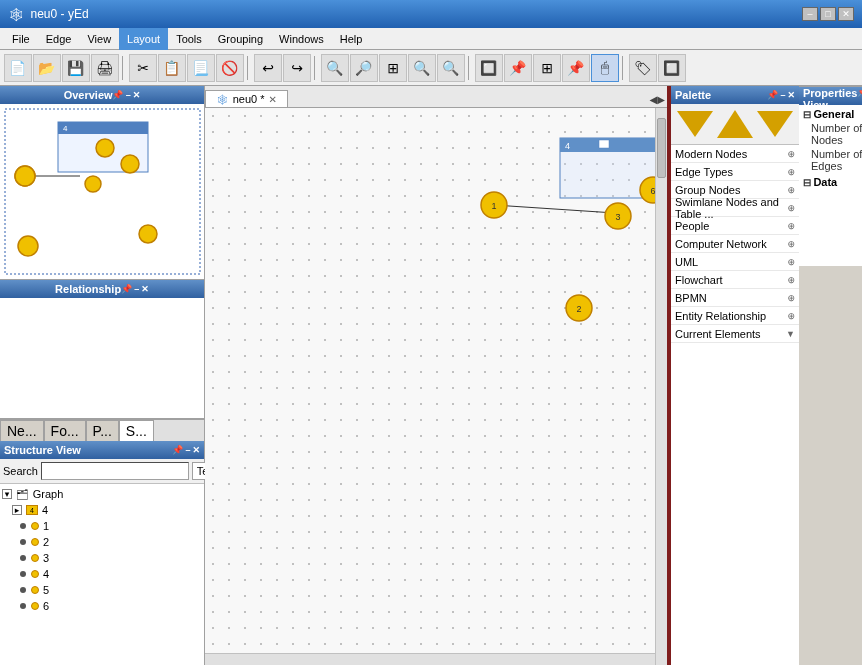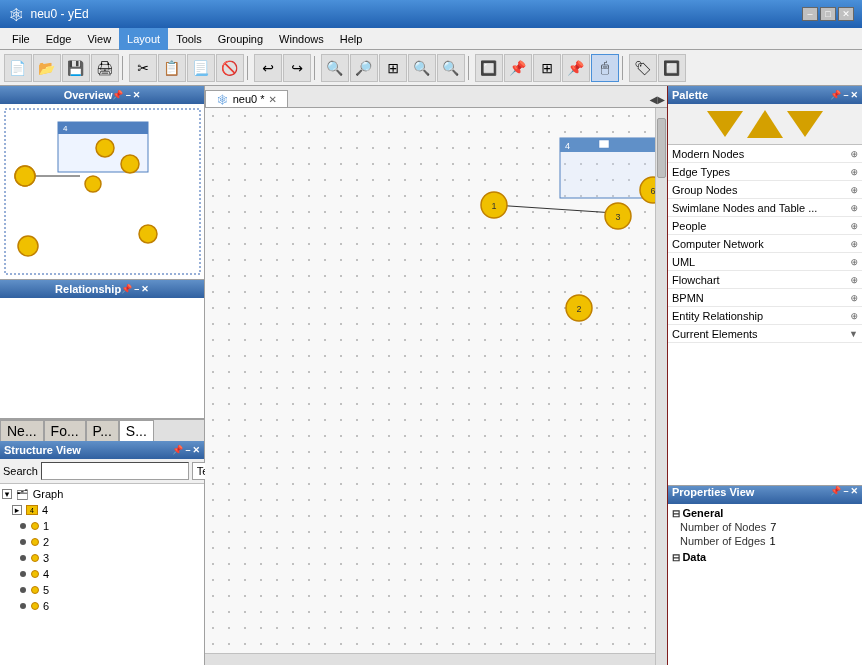--- a/index.html
+++ b/index.html
@@ -58,21 +58,21 @@
     .tab-bar { background: #e8e8e8; height: 22px; display: flex; align-items: flex-end; border-bottom: 1px solid #a0a0a0; }
     .graph-tab { padding: 2px 10px; font-size: 11px; background: white; border: 1px solid #a0a0a0; border-bottom: none; cursor: pointer; display: flex; align-items: center; gap: 4px; }
     .graph-tab-icon { color: #4a90d9; font-size: 10px; }
     .tab-close { font-size: 10px; color: #666; cursor: pointer; }
     .tab-nav { margin-left: auto; display: flex; padding: 2px; }
     .tab-nav-btn { font-size: 10px; cursor: pointer; color: #444; }
     .canvas-container { flex: 1; background: #f8f8f8; position: relative; overflow: hidden; cursor: crosshair; }
     .dot-grid { position: absolute; inset: 0; background-image: radial-gradient(circle, #c0c0c0 1px, transparent 1px); background-size: 16px 16px; }
     
     
-    .right-panels { width: 195px; display: flex; flex-direction: column; border-left: 1px solid #7f1d1d; }
+    .right-panels { width: 195px; display: flex; flex-direction: row; border-left: 4px solid #7f1d1d; }
     
     
     .palette-panel { background: #f5f5f0; display: flex; flex-direction: column; }
     .palette-header { background: linear-gradient(to bottom, #6090c8, #3060a0); color: white; height: 18px; display: flex; align-items: center; justify-content: space-between; padding: 0 4px; font-size: 11px; font-weight: bold; }
     .palette-shapes { display: flex; gap: 4px; padding: 6px; background: #f0f0f0; border-bottom: 1px solid #c0c0c0; justify-content: center; }
     .palette-shape { display: flex; align-items: center; justify-content: center; }
     .palette-list { background: white; overflow-y: auto; flex: 1; }
     .palette-item { display: flex; align-items: center; justify-content: space-between; padding: 2px 4px; height: 18px; font-size: 11px; border-bottom: 1px solid #e8e8e8; cursor: pointer; }
     .palette-expand-btn { font-size: 9px; color: #666; }
     

